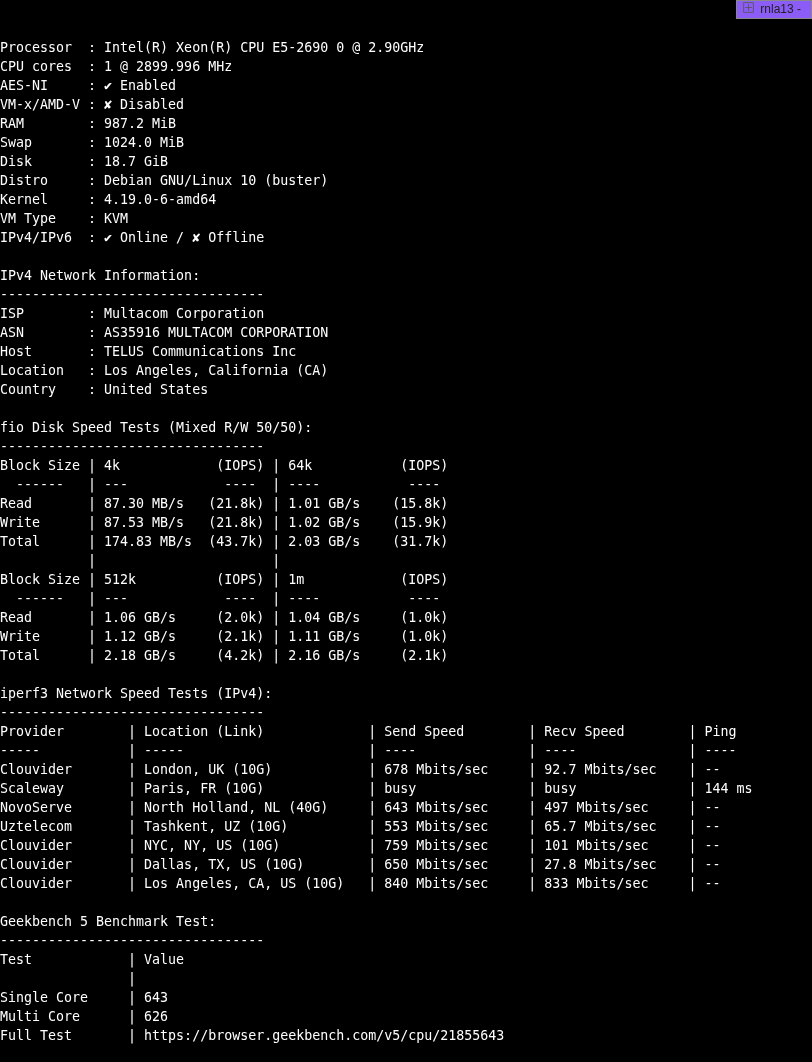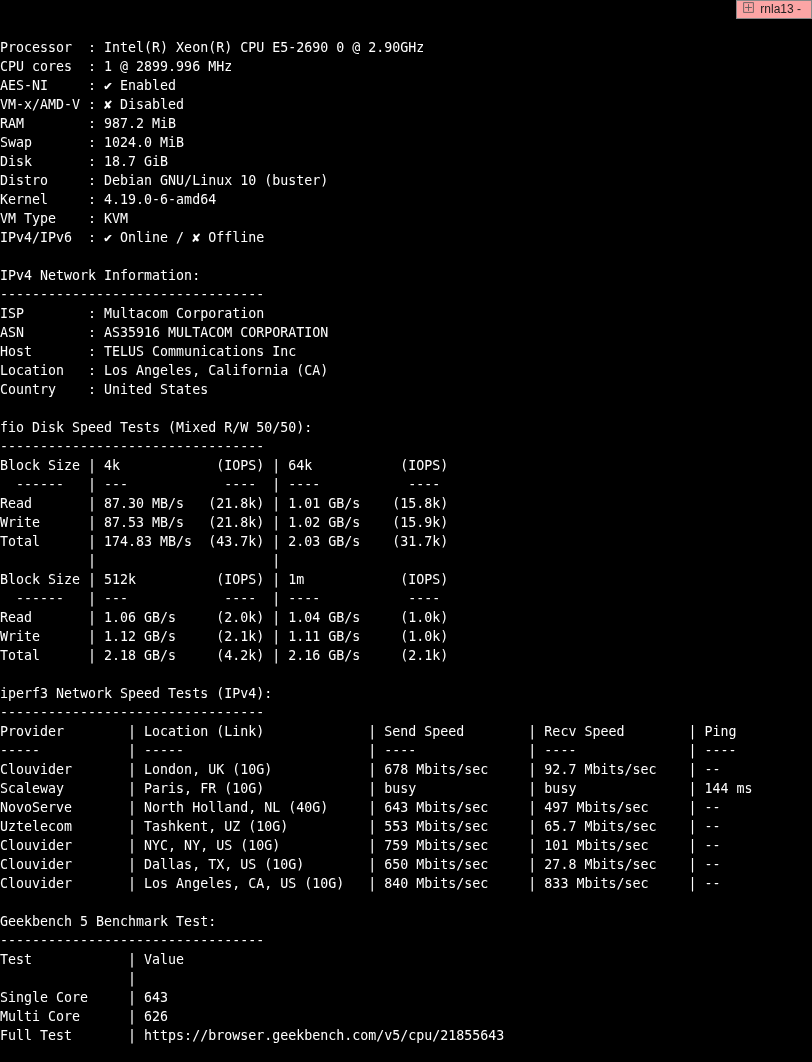--- a/index.html
+++ b/index.html
@@ -1,17 +1,17 @@
 <!DOCTYPE html>
 <html><head>
 <meta charset="utf-8">
 <style>
   html,body{margin:0;padding:0;background:#000;color:#fff;font-family:"DejaVu Sans Mono","Menlo","Consolas",monospace;font-size:13.3px;line-height:19px;}
   .screen{position:relative;width:812px;height:1062px;overflow:hidden;white-space:pre;}
-  .tab{position:absolute;top:0;right:0;background:#fca5a5;color:#222;border:1px solid #888;padding:0 10px 0 6px;font-family:sans-serif;font-size:12px;line-height:17px;display:flex;align-items:flex-start;gap:6px;}
+  .tab{position:absolute;top:0;right:0;background:#8b5cf6;color:#222;border:1px solid #888;padding:0 10px 0 6px;font-family:sans-serif;font-size:12px;line-height:17px;display:flex;align-items:flex-start;gap:6px;}
   .tab svg{width:11px;height:11px;}
 </style>
 </head>
 <body>
 
 <div class="screen">
 <div class="tab">
   <span><svg viewBox="0 0 16 16">
           <rect x="1" y="1" width="14" height="14" fill="none" stroke="#555" stroke-width="1.2"></rect>
           <line x1="8" y1="3" x2="8" y2="13" stroke="#555" stroke-width="1.2"></line>

